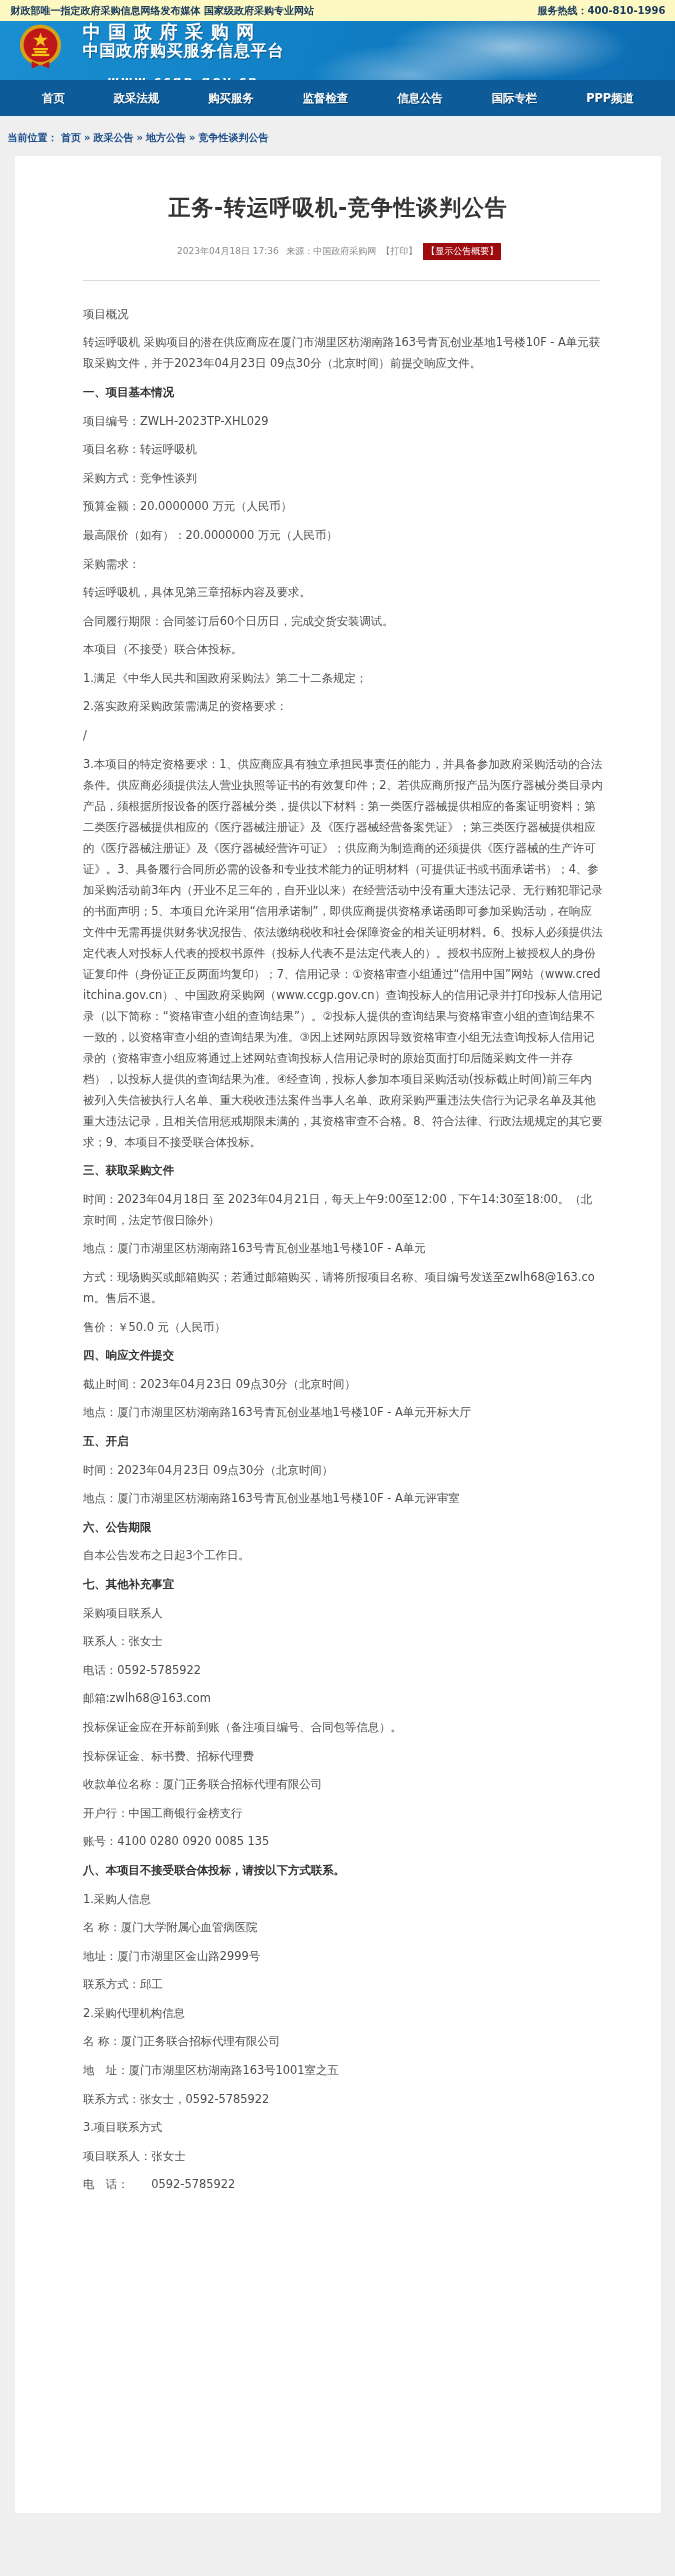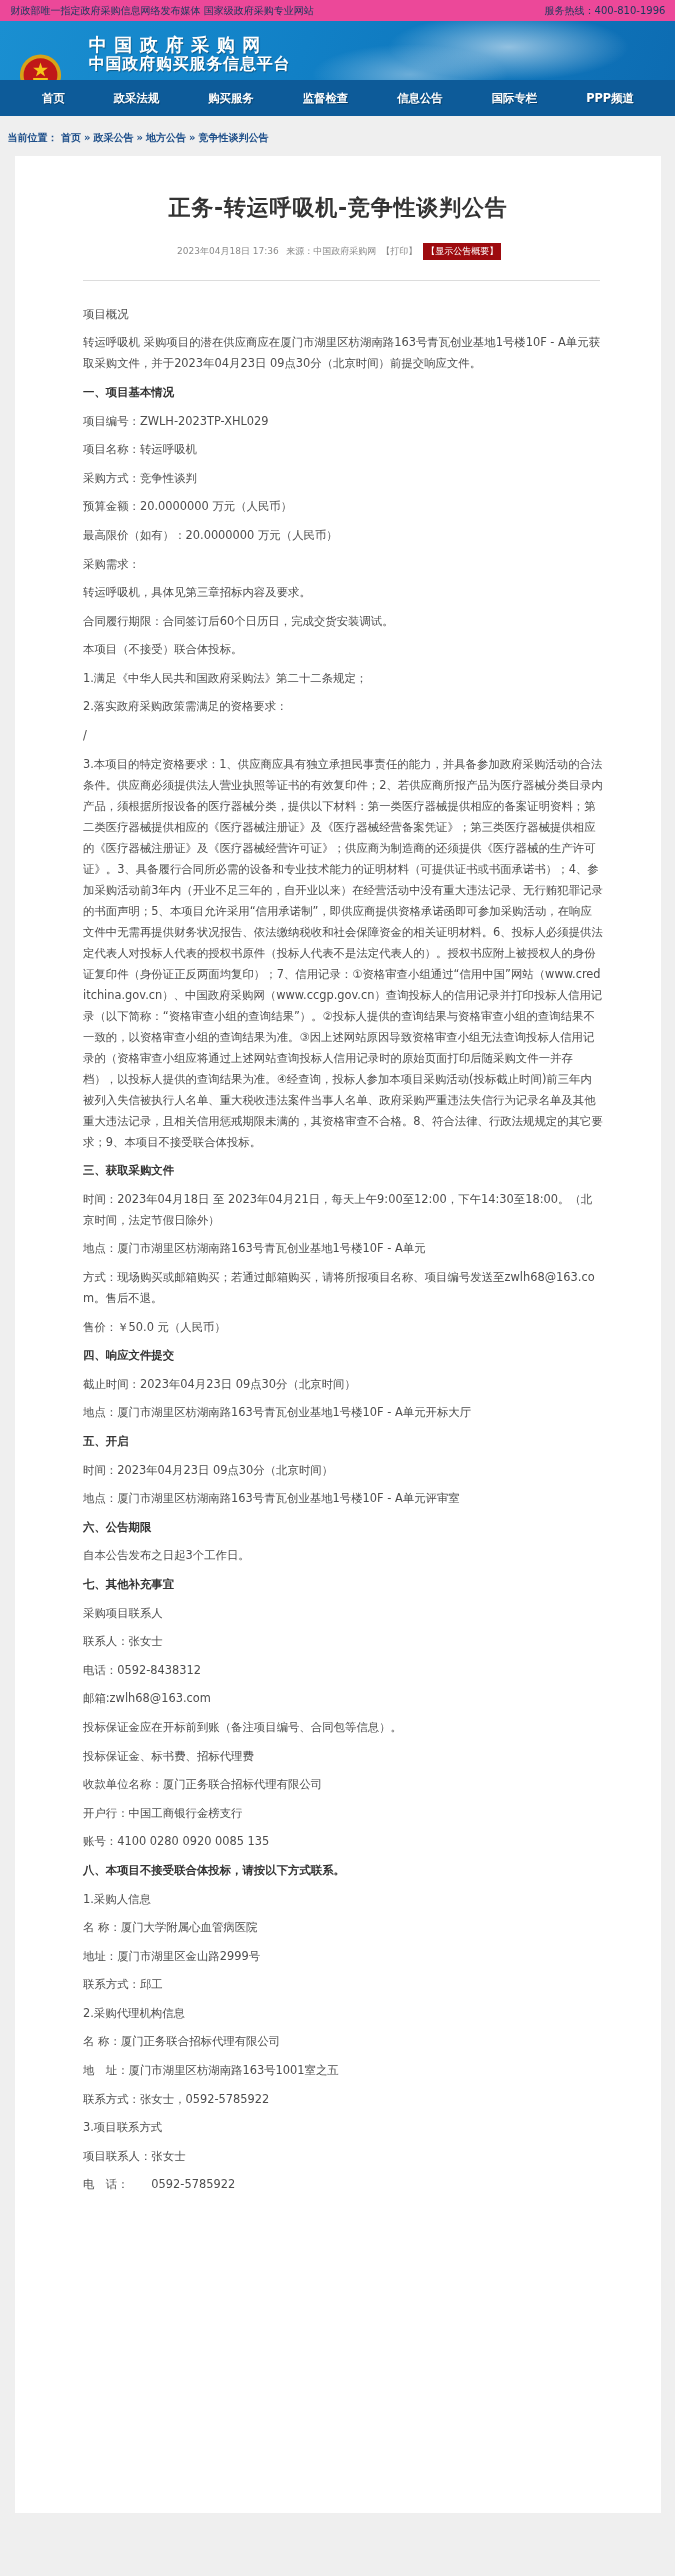--- a/index.html
+++ b/index.html
@@ -5,47 +5,47 @@
   html,body{margin:0;padding:0;}
   body{
     width:676px;
     background:#efefef;
     font-family:"DejaVu Sans","Liberation Sans",sans-serif;
     -webkit-font-smoothing:antialiased;
   }
   
   .topbar{
     height:21px;
-    background:#ec4899;
+    background:#fef9c3;
     display:flex;
     align-items:center;
     justify-content:space-between;
     padding:0 10.6px;
     font-size:10px;
-    font-weight:normal;
+    font-weight:bold;
     color:#17395c;
     box-sizing:border-box;
   }
   
   .banner{
     position:relative;
     height:59px;
     background:linear-gradient(110deg,#1a8fd1 0%,#1180c6 45%,#0d6cb2 100%);
     overflow:hidden;
   }
   .cloud{
     position:absolute;
     border-radius:50%;
     background:radial-gradient(ellipse at center,rgba(255,255,255,.55) 0%,rgba(255,255,255,0) 70%);
   }
   .cloud.c1{width:243px;height:68px;right:46px;top:-7.6px;}
   .cloud.c2{width:198px;height:61px;right:167px;top:23px;opacity:.7;}
   .banner-inner{
-    position:absolute;left:16.7px;top:15px;
-    display:flex;align-items:flex-end;gap:25px;
+    position:absolute;left:16.7px;top:2px;
+    display:flex;align-items:flex-start;gap:19px;
   }
   .emblem{width:47px;height:47px;flex:0 0 auto;}
   .banner-text{color:#fff;line-height:1;}
   .site-name{
     font-size:18px;font-weight:bold;letter-spacing:7.6px;
     text-shadow:0.8px 0.8px 0.8px rgba(0,0,0,.35);
   }
   .site-subtitle{
     font-size:16px;font-weight:bold;letter-spacing:0.8px;margin-top:2.3px;
     text-shadow:0.8px 0.8px 0.8px rgba(0,0,0,.35);
@@ -214,21 +214,21 @@
         <p>截止时间：2023年04月23日 09点30分（北京时间）</p>
         <p>地点：厦门市湖里区枋湖南路163号青瓦创业基地1号楼10F - A单元开标大厅</p>
         <p class="heading">五、开启</p>
         <p>时间：2023年04月23日 09点30分（北京时间）</p>
         <p>地点：厦门市湖里区枋湖南路163号青瓦创业基地1号楼10F - A单元评审室</p>
         <p class="heading">六、公告期限</p>
         <p>自本公告发布之日起3个工作日。</p>
         <p class="heading">七、其他补充事宜</p>
         <p>采购项目联系人</p>
         <p>联系人：张女士</p>
-        <p>电话：0592-8438312</p>
+        <p>电话：0592-5785922</p>
         <p>邮箱:zwlh68@163.com</p>
         <p>投标保证金应在开标前到账（备注项目编号、合同包等信息）。</p>
         <p>投标保证金、标书费、招标代理费</p>
         <p>收款单位名称：厦门正务联合招标代理有限公司</p>
         <p>开户行：中国工商银行金榜支行</p>
         <p>账号：4100 0280 0920 0085 135</p>
         <p class="heading">八、本项目不接受联合体投标，请按以下方式联系。</p>
         <p>1.采购人信息</p>
         <p>名 称：厦门大学附属心血管病医院</p>
         <p>地址：厦门市湖里区金山路2999号</p>

